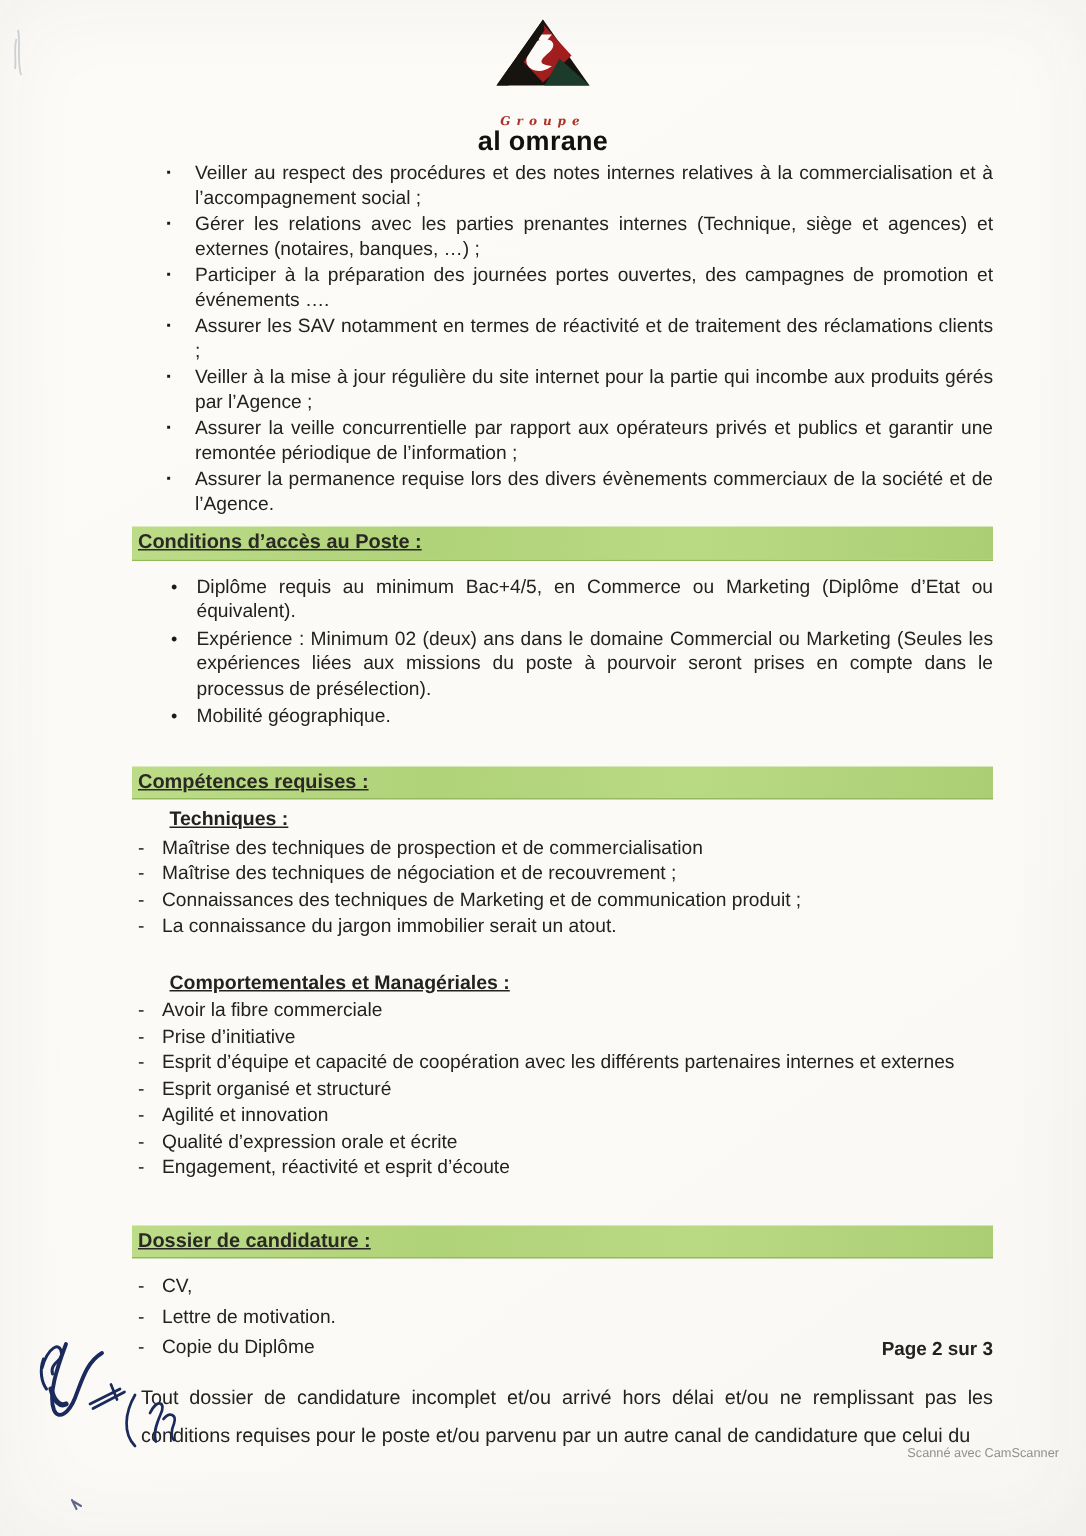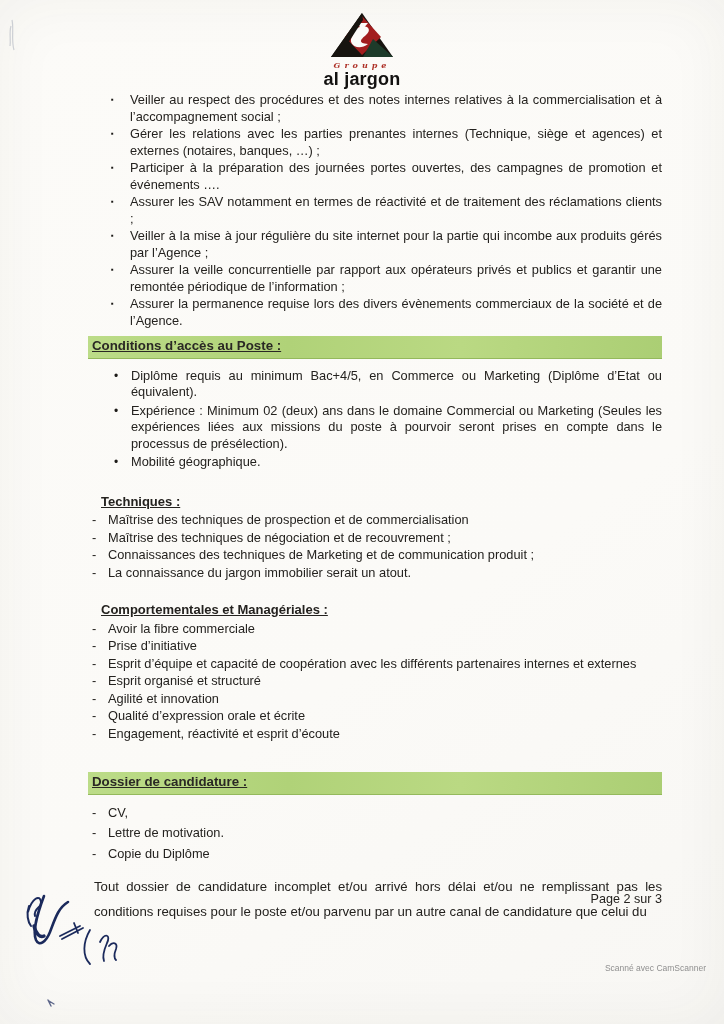--- a/index.html
+++ b/index.html
@@ -11,21 +11,21 @@
     box-shadow:inset 0 0 60px rgba(60,55,40,.05);
     font-family:"Liberation Sans",sans-serif;
     color:#24221f;
     overflow:hidden;
   }
   
   .logo-wrap{margin:12px auto 4px;width:150px;text-align:center;line-height:1;}
   .logo-tri{display:block;margin:0 auto;}
   .logo-groupe{
     font-family:"DejaVu Serif",serif;font-style:italic;font-weight:bold;
-    font-size:8px;letter-spacing:4px;color:#ae3127;margin-top:3px;
+    font-size:8px;letter-spacing:4px;color:#ae3127;margin-top:18px;
   }
   .logo-brand{
     font-size:18px;font-weight:bold;color:#121110;letter-spacing:.2px;margin-top:1px;
   }
   
   .content{margin:0 62px 0 88px;font-size:12.8px;line-height:16.5px;}
   ul{list-style:none;margin:0;padding:0;}
   li{display:flex;margin:0 0 1px 0;}
   .li-text{flex:1;text-align:justify;}
   
@@ -42,28 +42,28 @@
   .closing{margin:3px 0 0 20px;font-size:13px;}
   
   .green-bar{
     margin-top:7px;
     background:linear-gradient(93deg,#bcdc88 0%,#b0d278 35%,#bad983 65%,#abce74 100%);
     border-bottom:1px solid #94b95c;
     padding:2px 4px 3px 4px;
     font-size:13.3px;font-weight:bold;color:#2a2824;
   }
   .green-bar span{text-decoration:underline;}
-  .subhead{margin:5px 0 2px 13px;font-weight:bold;text-decoration:underline;font-size:13px;}
+  .subhead{margin:5px 0 2px 25px;font-weight:bold;text-decoration:underline;font-size:13px;}
   .gap16{height:16px;} .gap15{height:15px;} .gap22{height:22px;}
   
   .dossier-list{margin-top:10px;}
   .dossier-list li{margin-bottom:4px;}
   .note{margin:12px 0 0 6px;font-size:13.2px;line-height:25px;text-align:justify;}
   
-  .footer-page{position:absolute;right:62px;top:892px;font-size:12.6px;font-weight:normal;}
+  .footer-page{position:absolute;right:62px;top:892px;font-size:12.6px;font-weight:bold;}
   .footer-op{position:absolute;left:94px;top:909px;font-size:12.6px;font-weight:bold;}
   .scan-mark{position:absolute;right:18px;top:963px;font-size:8.5px;color:#8f8f8f;}
   .signature{position:absolute;left:4px;top:882px;}
   .corner-mark{position:absolute;left:4px;top:14px;}
 </style>
 </head>
 <body>
 
 <div class="page">
 
@@ -74,21 +74,21 @@
   <div class="logo-wrap">
     <svg class="logo-tri" width="64" height="46" viewBox="0 0 64 46">
       <polygon points="32,1 1,45 63,45" fill="#17140f"></polygon>
       <polygon points="32,4 51,25 32,43 15,25" fill="#a21d1e"></polygon>
       <polygon points="27,11 38,11 32,18" fill="#fbfaf7"></polygon>
       <path d="M24,18 C34,10 44,16 36,23 C30,28 28,31 38,32 C28,40 16,32 23,23 Z" fill="#fbfaf7"></path>
       <polygon points="43,27 63,45 33,45" fill="#1d3b2a"></polygon>
       <polygon points="32,1 1,45 9,45 33,8" fill="#17140f"></polygon>
     </svg>
     <div class="logo-groupe">Groupe</div>
-    <div class="logo-brand">al jargon</div>
+    <div class="logo-brand">al omrane</div>
   </div>
 
   <div class="content">
 
     <ul class="sq-list">
       <li>
           <span class="sq-mark">▪</span>
           <span class="li-text">Veiller au respect des procédures et des notes internes relatives à la commercialisation et à l’accompagnement social ;</span>
         </li>
       <li>
@@ -128,20 +128,21 @@
           <span class="li-text">Expérience : Minimum 02 (deux) ans dans le domaine Commercial ou Marketing (Seules les expériences liées aux missions du poste à pourvoir seront prises en compte dans le processus de présélection).</span>
         </li>
       <li>
           <span class="dot-mark">•</span>
           <span class="li-text">Mobilité géographique.</span>
         </li>
     </ul>
 
     <div class="gap16"></div>
 
+    <div class="green-bar"><span>Compétences requises :</span></div>
     <div class="subhead">Techniques :</div>
     <ul class="dash-list">
       <li>
           <span class="dash-mark">-</span>
           <span class="li-text">Maîtrise des techniques de prospection et de commercialisation</span>
         </li>
       <li>
           <span class="dash-mark">-</span>
           <span class="li-text">Maîtrise des techniques de négociation et de recouvrement ;</span>
         </li>

